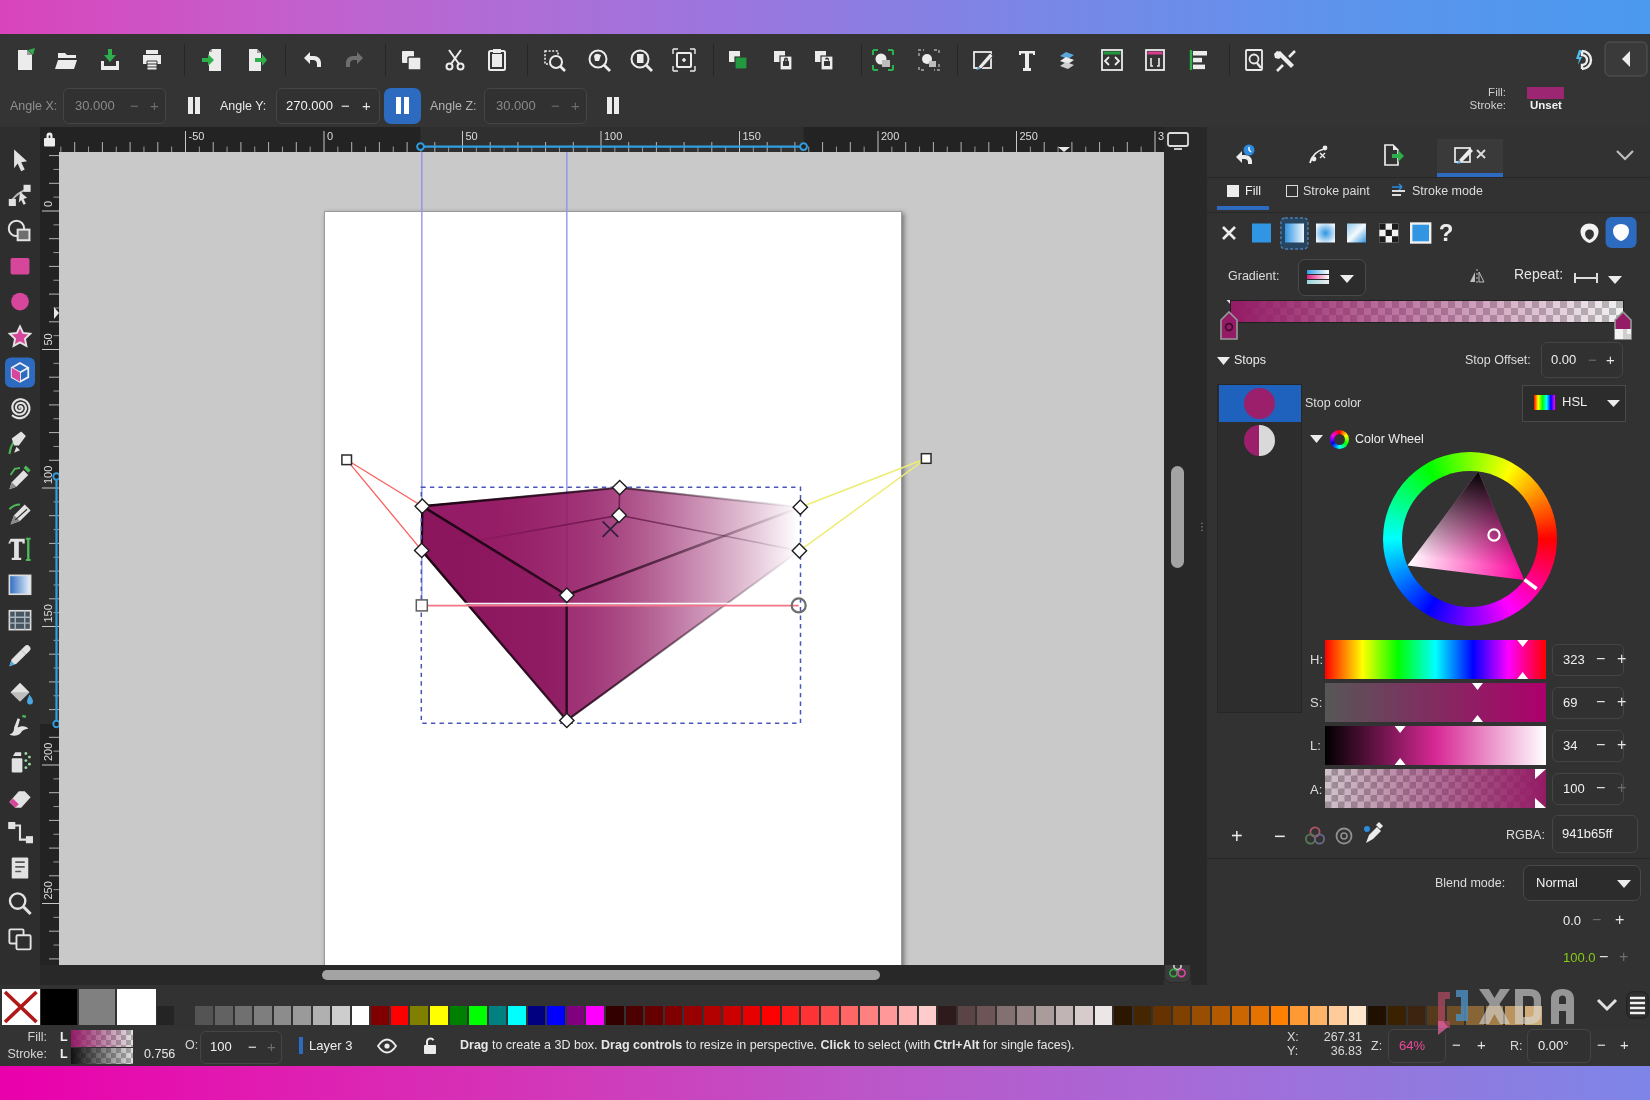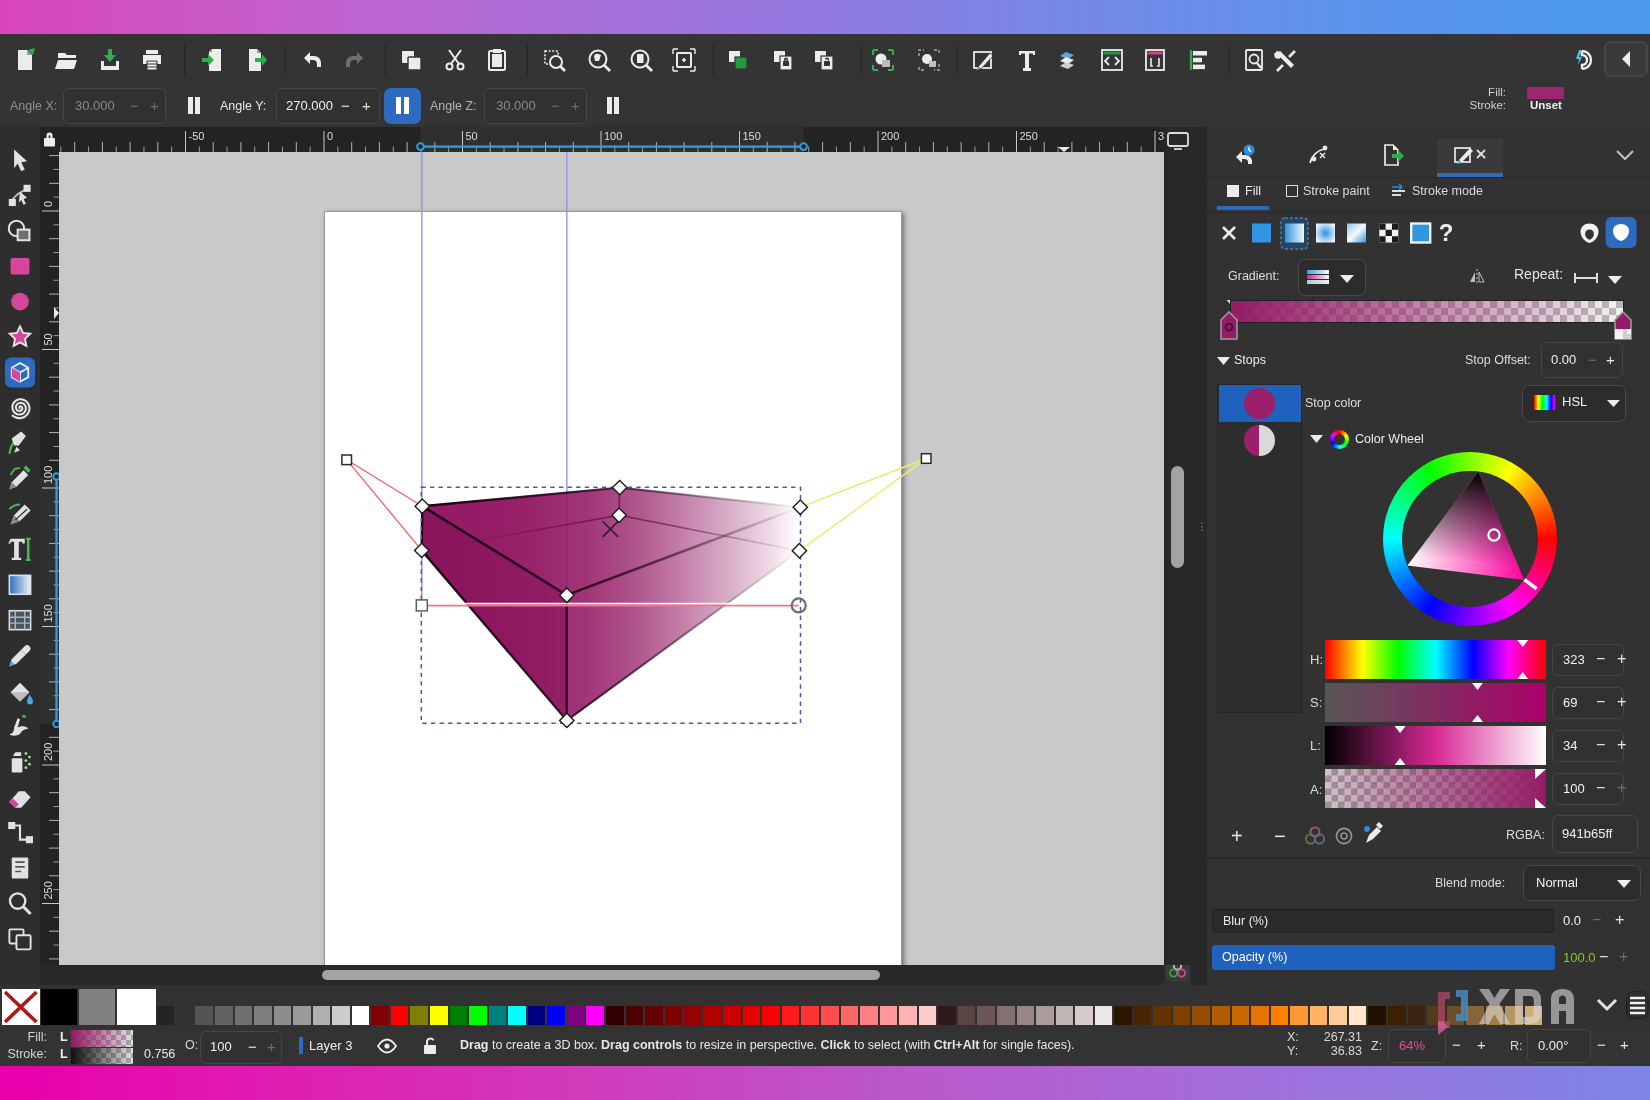--- a/index.html
+++ b/index.html
@@ -617,21 +617,21 @@
     <div class="abs" style="left:9px;top:9px;font-size:13px;color:#f0f0f0">0.00</div>
     <div class="abs" style="left:46px;top:8px;font-size:15px;color:#6e6e6e">−</div>
     <div class="abs" style="left:64px;top:8px;font-size:15px;color:#e8e8e8">+</div>
   </div>
 
   <div class="abs" style="left:10px;top:257px;width:83px;height:327px;background:#2d2d2d;border:1px solid #262626"></div>
   <div class="abs" style="left:12px;top:258px;width:82px;height:37px;background:#1f62bd"></div>
   <div class="abs" style="left:37px;top:261px;width:31px;height:31px;border-radius:50%;background:#9c1f6b"></div>
   <div class="abs" style="left:37px;top:297.5px;width:31px;height:31px;border-radius:50%;background:linear-gradient(90deg,#9c1f6b 50%,#d9d9d9 50%)"></div>
   <div class="abs" style="left:98px;top:269px;font-size:12.5px;color:#dcdcdc">Stop color</div>
-  <div class="abs" style="left:315px;top:258px;width:104px;height:37px;background:#2c2c2c;border:1px solid #494949;border-radius:7px;box-sizing:border-box">
+  <div class="abs" style="left:315px;top:258px;width:104px;height:37px;background:#2c2c2c;border:1px solid #494949;border-radius:0;box-sizing:border-box">
     <div class="abs" style="left:11px;top:9px;width:21px;height:15px;background:linear-gradient(90deg,#f00,#ff0 20%,#0f0 40%,#0ff 60%,#00f 80%,#f0f 100%)"></div>
     <div class="abs" style="left:39px;top:8px;font-size:13px;color:#f0f0f0">HSL</div>
     <svg class="abs" style="left:83px;top:13px" width="15" height="9">
         <path d="M1 1h13l-6.5 7z" fill="#ececec"></path>
       </svg>
   </div>
 
   <svg class="abs" style="left:103px;top:307px" width="14" height="10">
       <path d="M0 1h13l-6.5 8z" fill="#ececec"></path>
     </svg>
@@ -715,30 +715,24 @@
   <div class="abs sep" style="left:0;top:731px;width:443px;height:1px"></div>
 
   <div class="abs" style="left:228px;top:749px;font-size:12.5px;color:#dcdcdc">Blend mode:</div>
   <div class="abs" style="left:316px;top:738px;width:118px;height:36px;background:#2c2c2c;border:1px solid #494949;border-radius:7px;box-sizing:border-box">
     <div class="abs" style="left:12px;top:9px;font-size:13px;color:#f0f0f0">Normal</div>
     <svg class="abs" style="left:92px;top:13px" width="16" height="10">
         <path d="M1 1h14l-7 8z" fill="#ececec"></path>
       </svg>
   </div>
 
-  <div class="abs" style="left:5px;top:782px;width:342px;height:24px;background:#2a2a2a;border:1px solid #222;border-radius:3px;box-sizing:border-box">
-    <div class="abs" style="left:10px;top:4px;font-size:12.5px;color:#ececec">Blur (%)</div>
-  </div>
   <div class="abs" style="left:356px;top:786px;font-size:13px;color:#f0f0f0">0.0</div>
   <div class="abs" style="left:385px;top:784px;font-size:16px;color:#6e6e6e">−</div>
   <div class="abs" style="left:408px;top:784px;font-size:16px;color:#e8e8e8">+</div>
 
-  <div class="abs" style="left:5px;top:818px;width:343px;height:25px;background:#1f62bd;border-radius:3px">
-    <div class="abs" style="left:10px;top:5px;font-size:12.5px;color:#ffffff">Opacity (%)</div>
-  </div>
   <div class="abs" style="left:356px;top:823px;font-size:13px;color:#84cc16">100.0</div>
   <div class="abs" style="left:392px;top:821px;font-size:16px;color:#e8e8e8">−</div>
   <div class="abs" style="left:412px;top:821px;font-size:16px;color:#6e6e6e">+</div>
 </div>
 
 <svg class="abs" style="left:1166px;top:131px" width="24" height="20" viewBox="0 0 24 20" fill="none">
     <rect x="2" y="2" width="20" height="13" rx="2" stroke="#dcdcdc" stroke-width="1.8"></rect>
     <path d="M8 18h8" stroke="#dcdcdc" stroke-width="1.8"></path>
   </svg>
 

